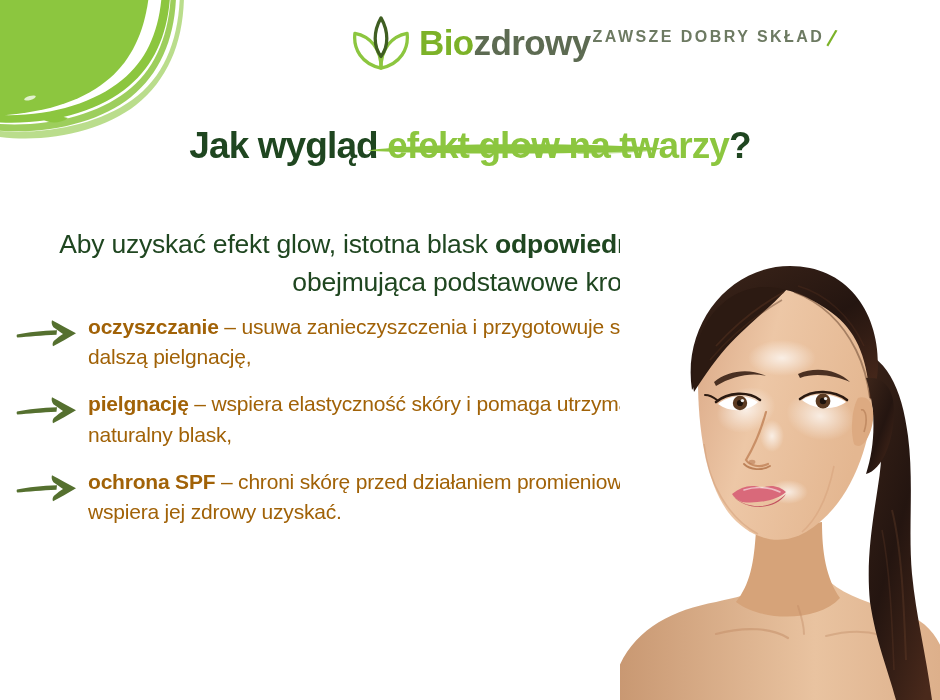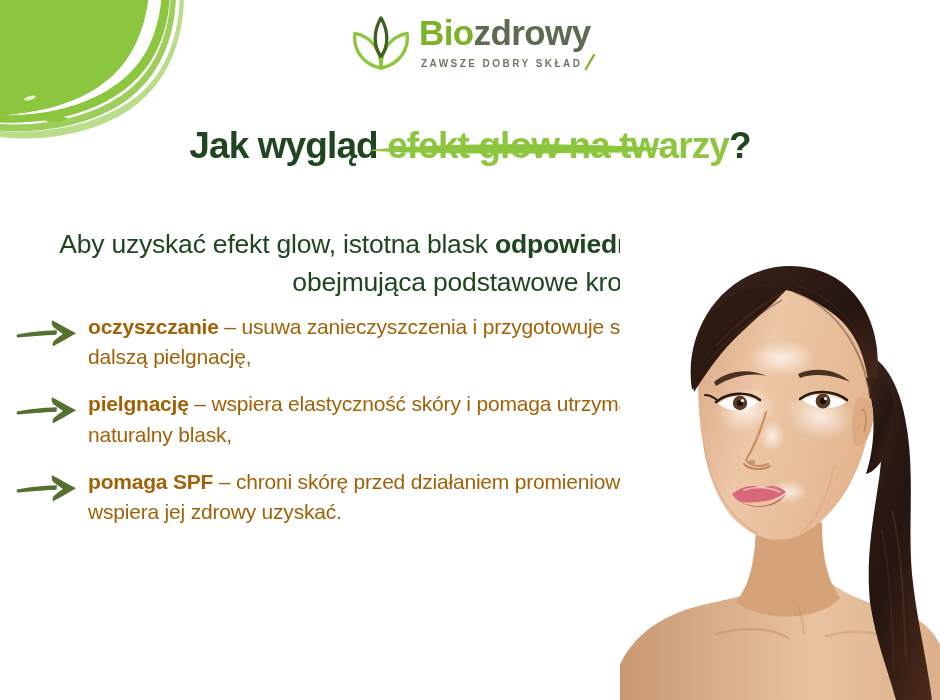--- a/index.html
+++ b/index.html
@@ -39,41 +39,41 @@
     align-items: center;
     gap: 9px;
   }
   .logo-mark {
     width: 58px;
     height: 56px;
     flex: 0 0 auto;
   }
   .logo-text {
     display: flex;
-    flex-direction: column;
+    flex-direction: row;
     align-items: flex-start;
     line-height: 1;
   }
   .logo-word {
     font-size: 35px;
     font-weight: 700;
     letter-spacing: -0.6px;
     white-space: nowrap;
   }
   .logo-bio { color: #7cb228; }
   .logo-zdrowy { color: #5d6b52; }
   .logo-tagline-row {
     display: flex;
     align-items: flex-end;
     gap: 2px;
     margin-top: 4px;
     margin-left: 2px;
   }
   .logo-tagline {
-    font-size: 10px;
+    font-size: 16px;
     font-weight: 700;
     letter-spacing: 2.45px;
     color: #6d7a62;
     white-space: nowrap;
   }
   .logo-slash {
     width: 13px;
     height: 17px;
     flex: 0 0 auto;
     margin-bottom: -2px;
@@ -216,21 +216,21 @@
         <path d="M36,4.2 C44,8.4 53,13.4 60,17.2 C53,21.4 44,26.4 37,30.2 C36.2,28.6 36.6,26.4 38,24.8 C41.5,21.8 44.5,19.6 47,18.0 C44.2,16.0 40.8,13.6 37.4,11.2 C35.8,9.2 35.2,6.2 36,4.2 Z" fill="#55702f"></path>
       </svg>
       <div class="step-text"><b>pielgnację</b><span> – wspiera elastyczność skóry i pomaga utrzymać jej naturalny blask,</span></div>
     </div>
 
     <div class="step">
       <svg class="step-arrow" viewBox="0 0 64 34" aria-hidden="true">
         <path d="M1,18.4 C12,16.2 26,14.6 41,14.2 L40.5,18.8 C26,19.4 12,20.6 1.4,21.6 C0.6,21.0 0.4,19.2 1,18.4 Z" fill="#55702f"></path>
         <path d="M36,4.2 C44,8.4 53,13.4 60,17.2 C53,21.4 44,26.4 37,30.2 C36.2,28.6 36.6,26.4 38,24.8 C41.5,21.8 44.5,19.6 47,18.0 C44.2,16.0 40.8,13.6 37.4,11.2 C35.8,9.2 35.2,6.2 36,4.2 Z" fill="#55702f"></path>
       </svg>
-      <div class="step-text"><b>pomaga SPF</b><span> – chroni skórę przed działaniem promieniowania UV i wspiera jej zdrowy uzyskać.</span></div>
+      <div class="step-text"><b>ochrona SPF</b><span> – chroni skórę przed działaniem promieniowania UV i wspiera jej zdrowy uzyskać.</span></div>
     </div>
 
   </div>
 
   <div class="portrait">
     <svg width="320" height="470" viewBox="0 0 320 470" aria-hidden="true">
       <defs>
         <linearGradient id="skinGrad" x1="0" y1="0" x2="1" y2="0.4">
           <stop offset="0%" stop-color="#d8a583"></stop>
           <stop offset="45%" stop-color="#edc7a6"></stop>

